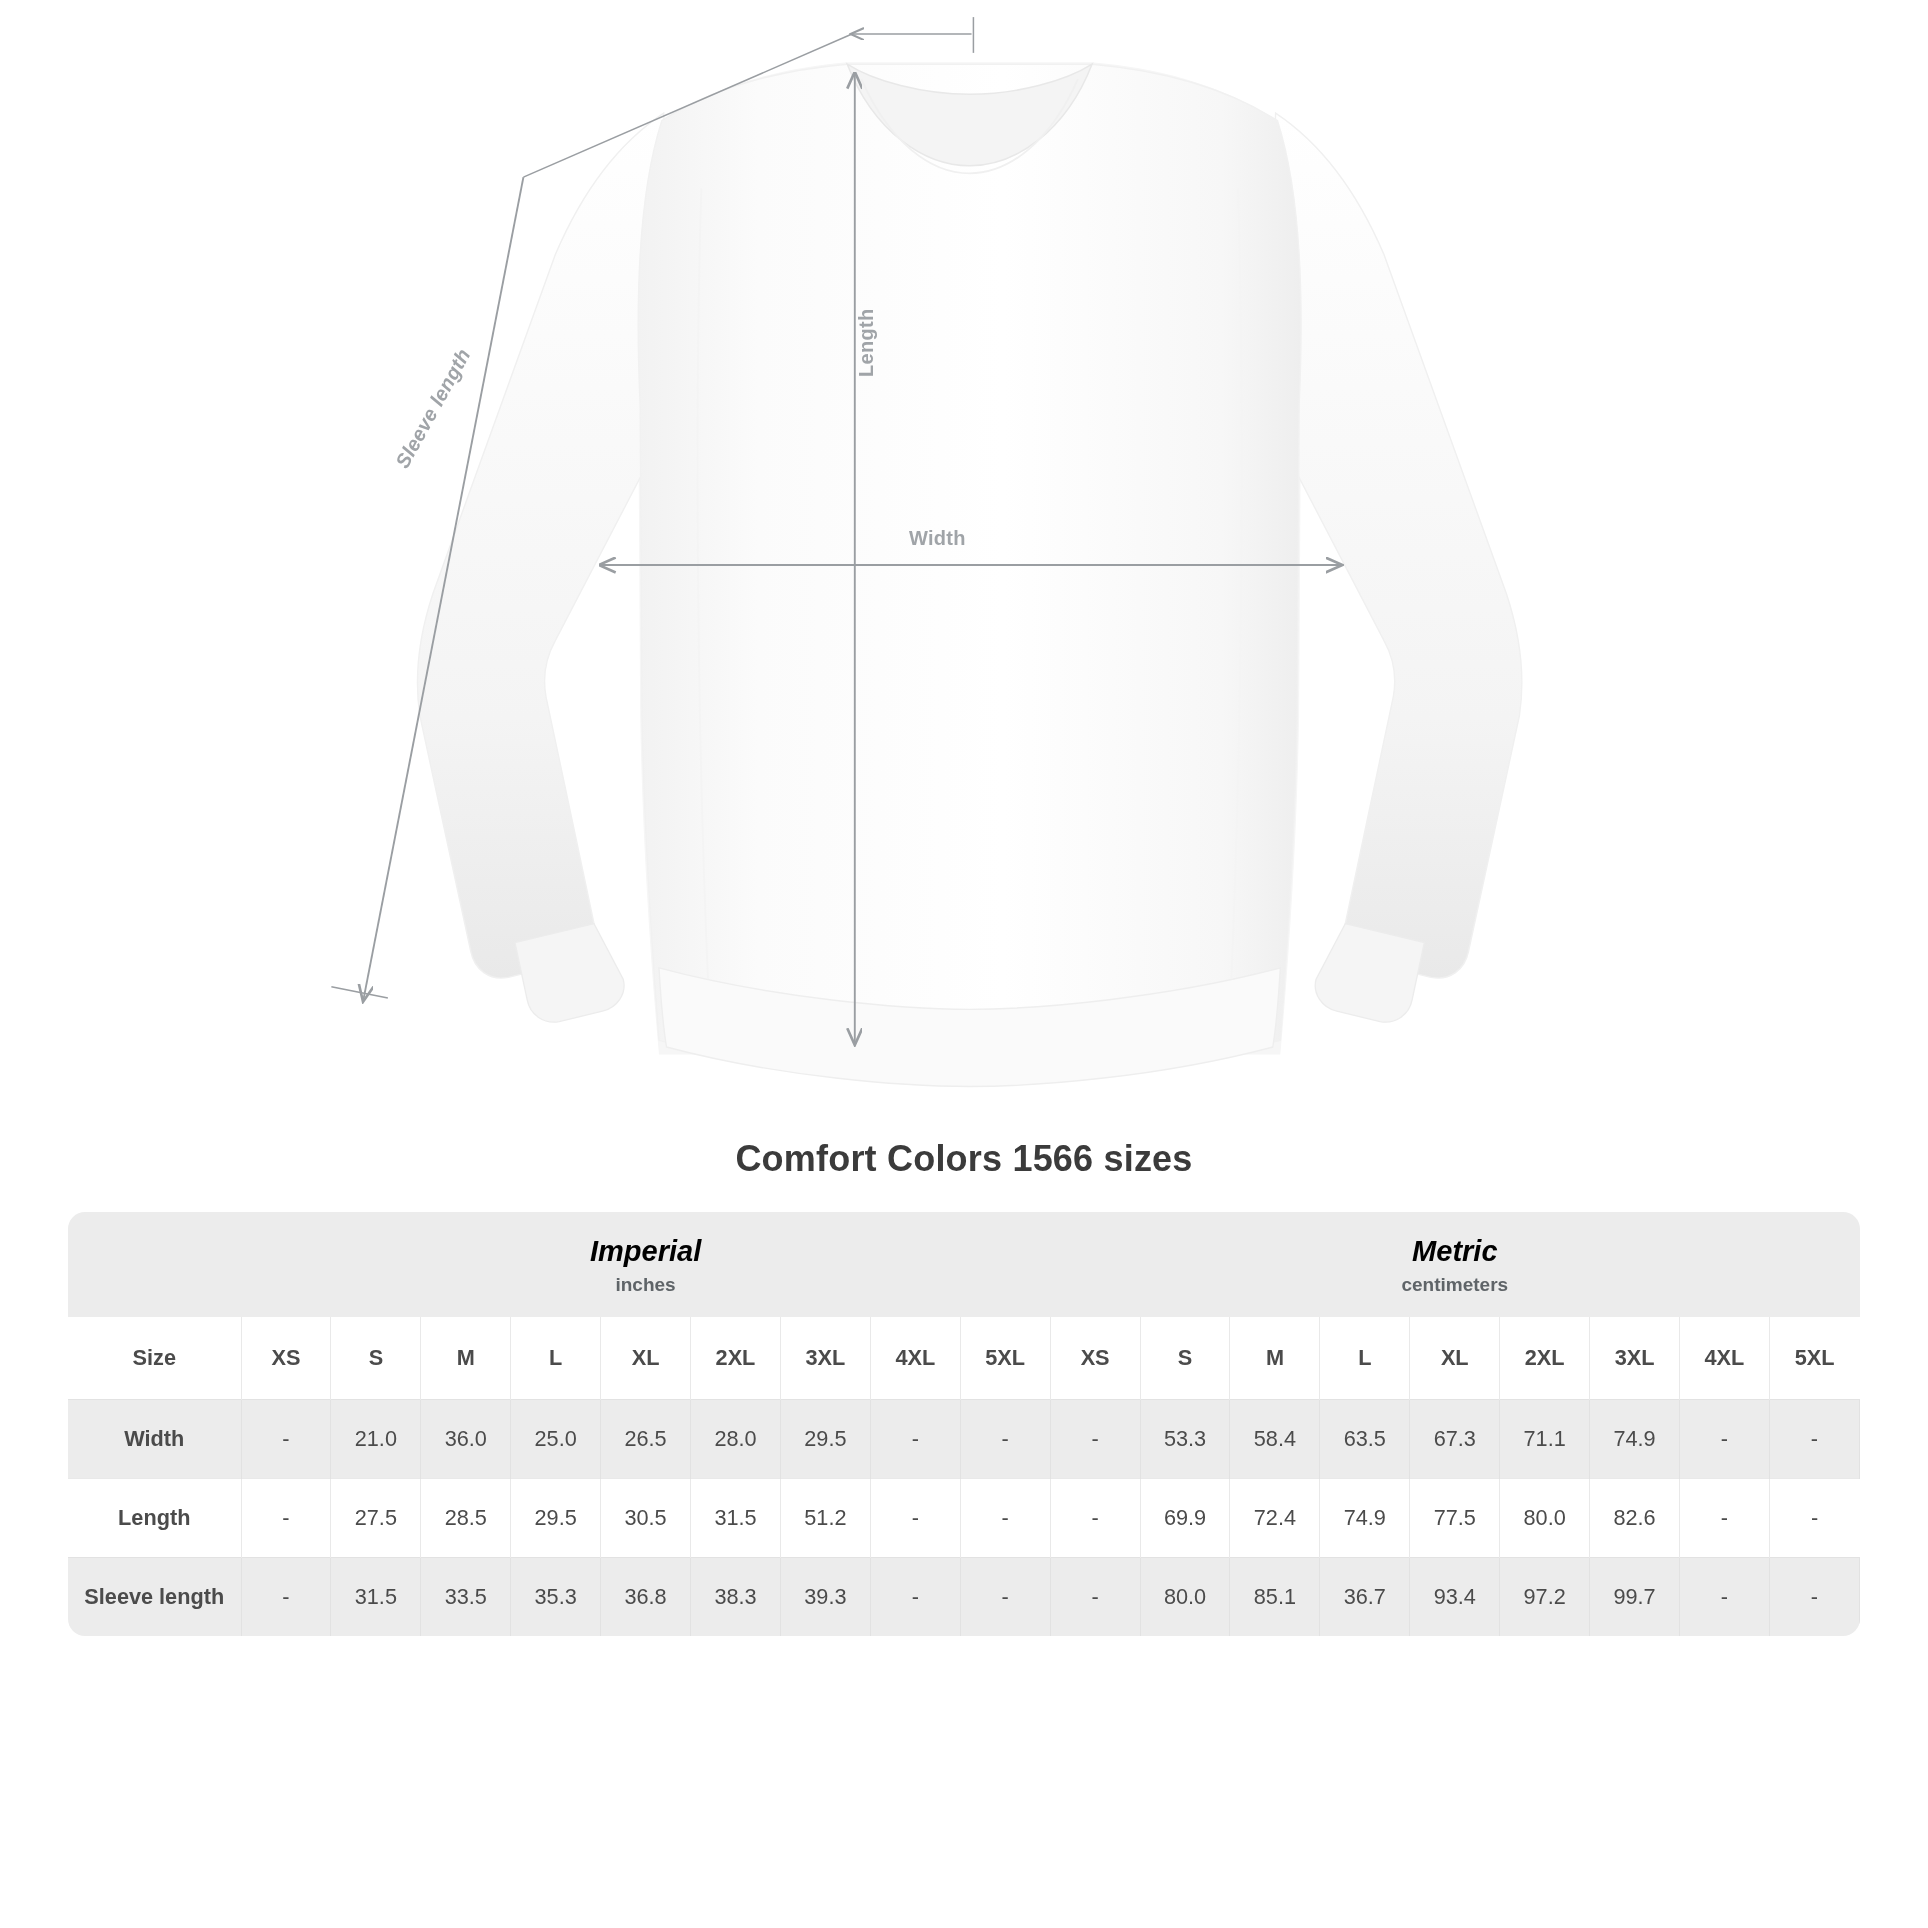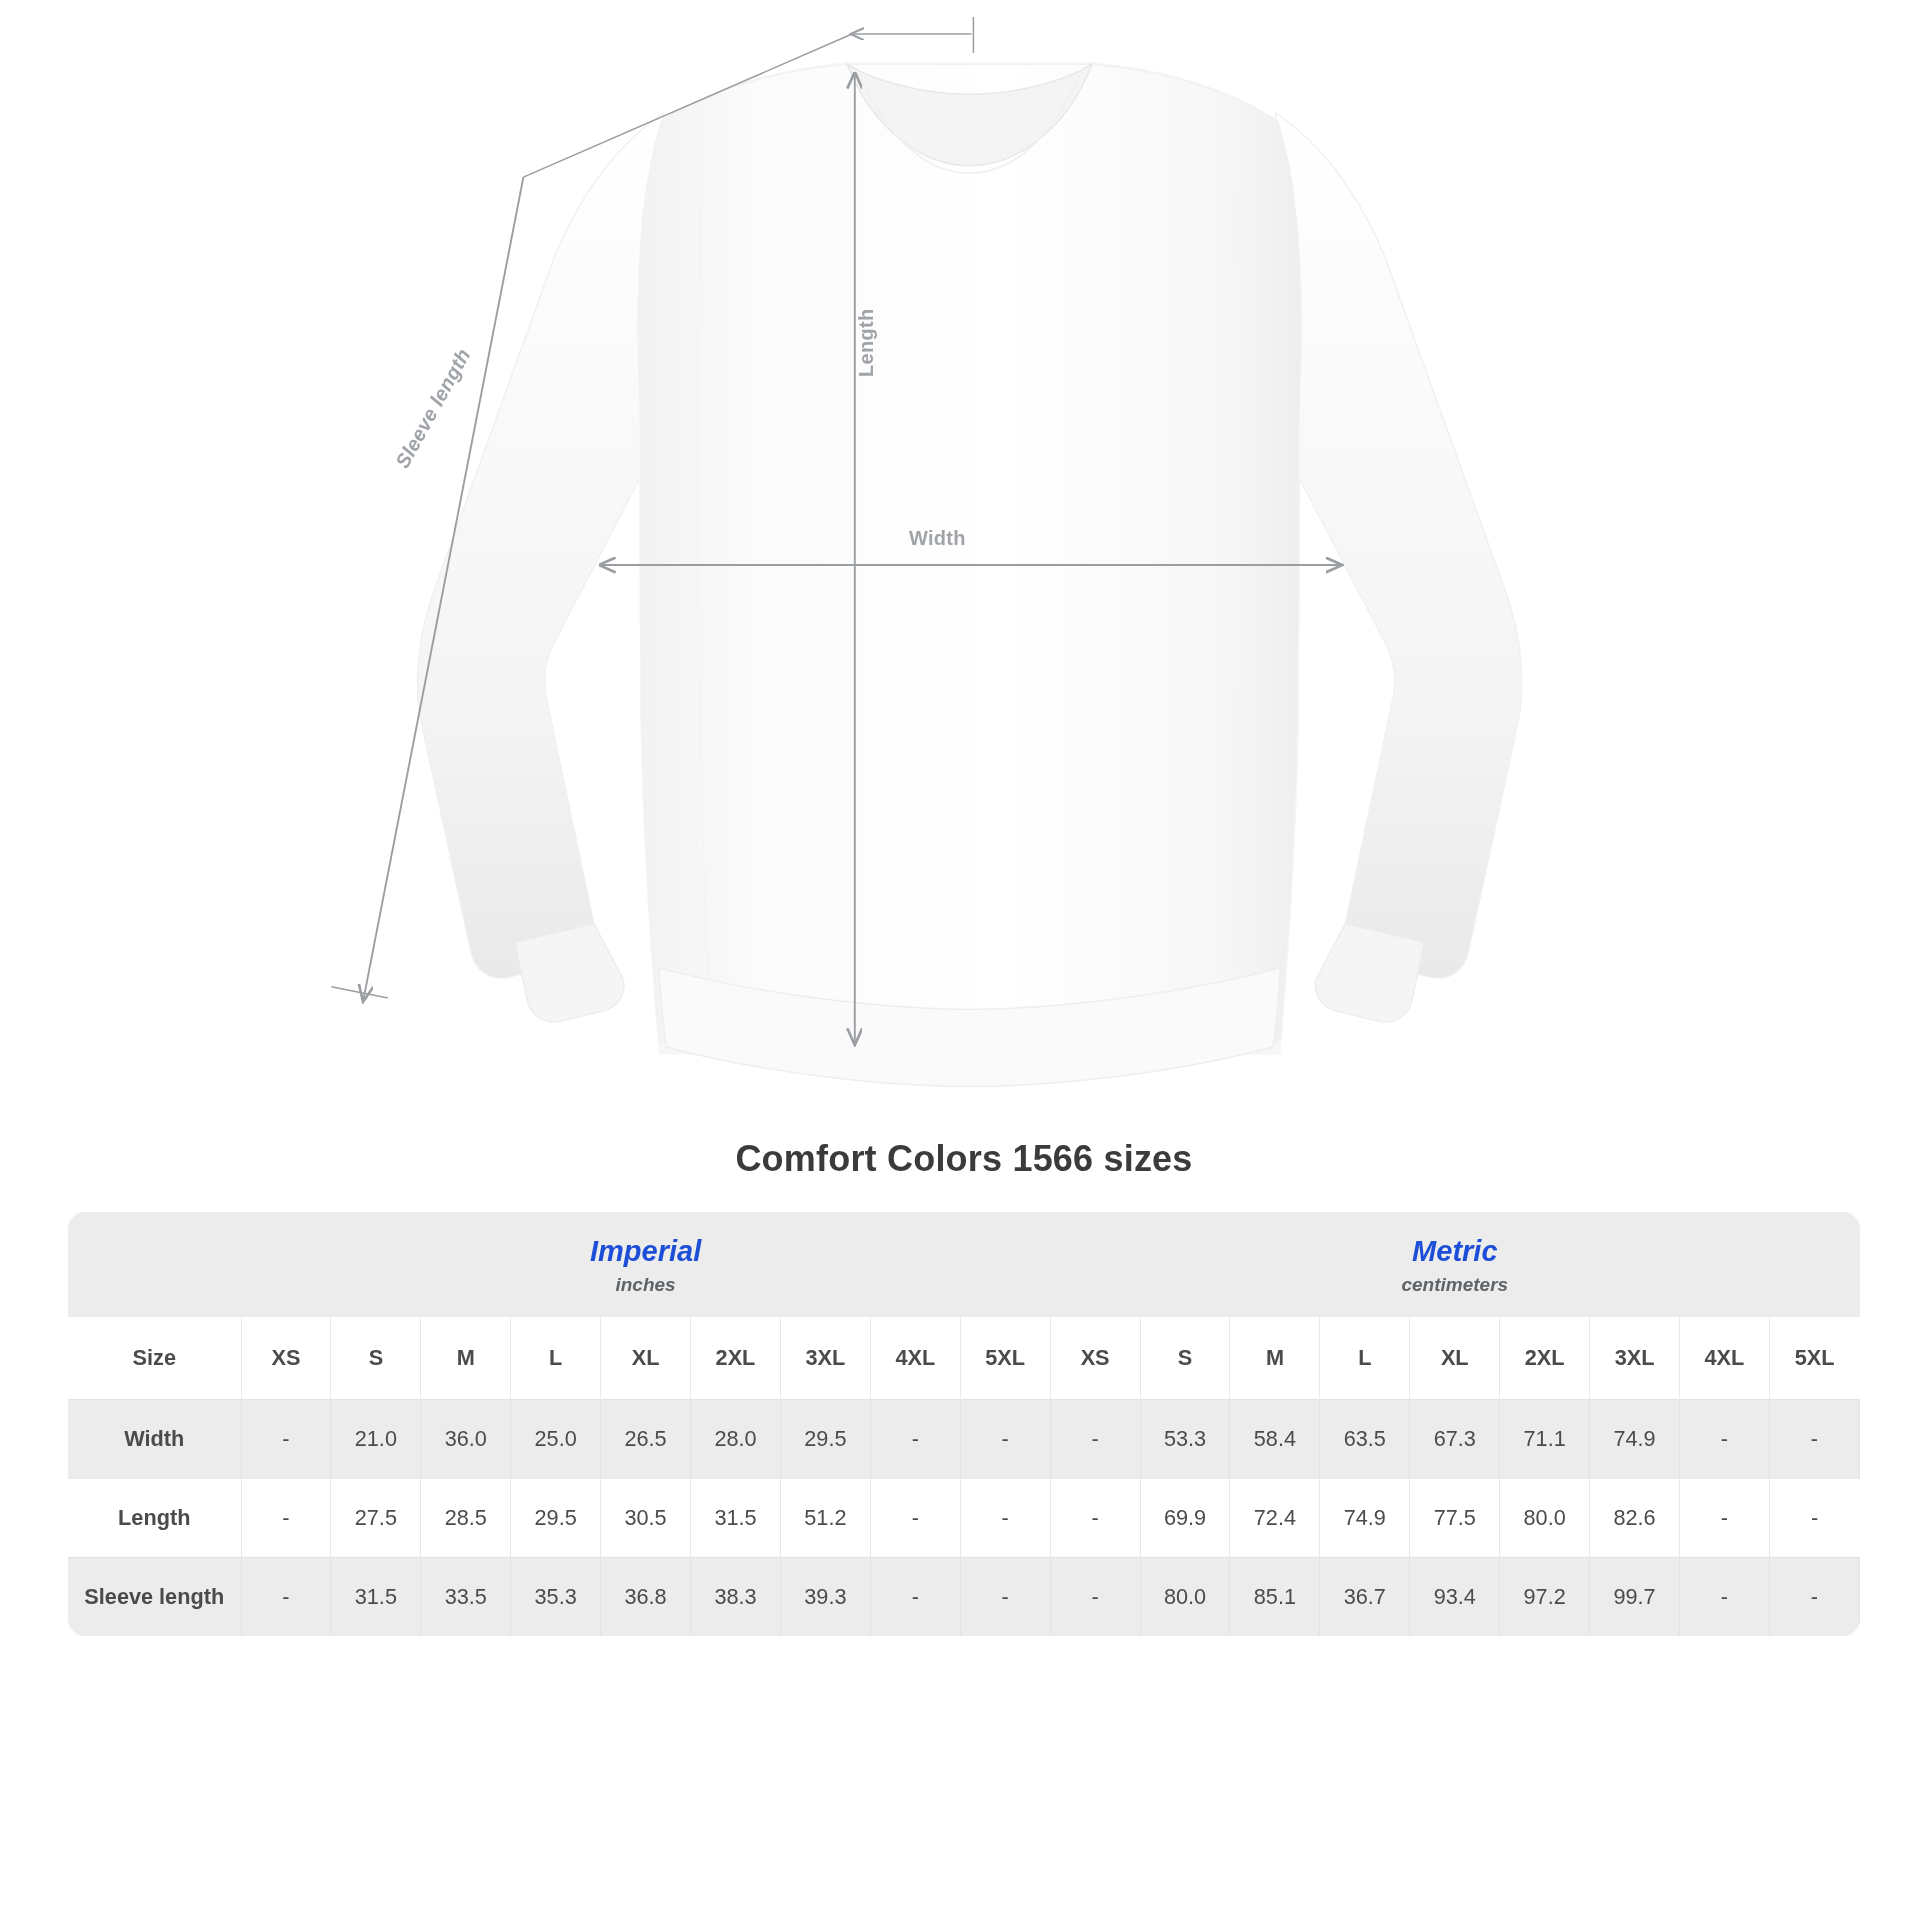--- a/index.html
+++ b/index.html
@@ -94,27 +94,26 @@
   }
   .unit-header-row th {
     background: #ececec;
     padding: 22.6px 0 21px 0;
     border: none;
   }
   .unit-name {
     font-size: 29px;
     font-style: italic;
     font-weight: bold;
-    color: #1d4ed8;
+    color: #000000;
     display: block;
     line-height: 1.15;
   }
   .unit-sub {
     font-size: 19px;
-    font-style: italic;
     color: #5f6468;
     display: block;
     margin-top: 5.6px;
   }
   .corner-cell {
     background: #ececec;
   }
   .size-header-row th {
     background: #ffffff;
     padding: 28px 0;

